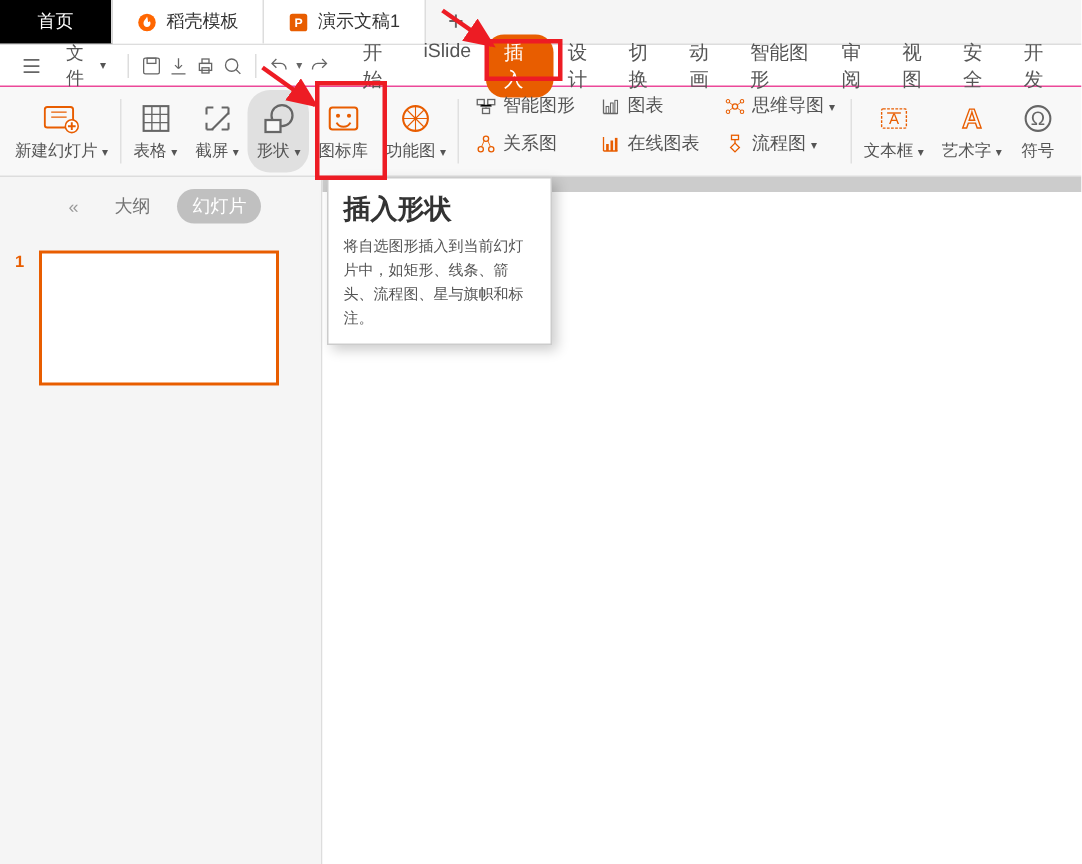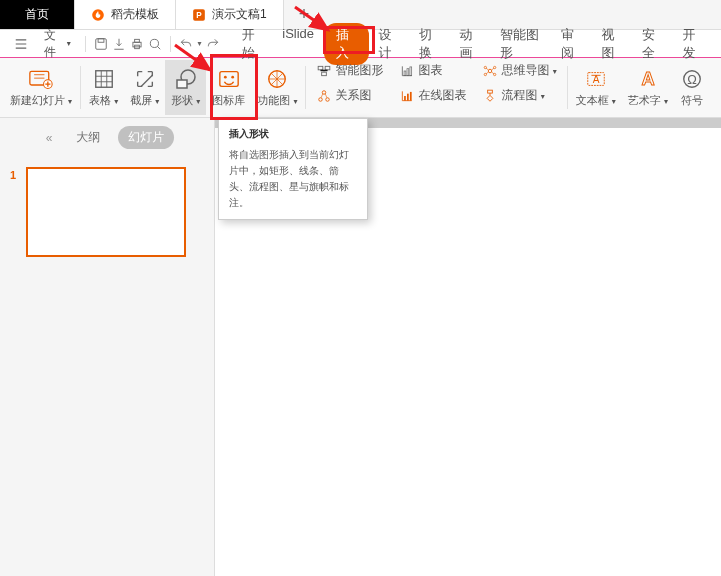--- a/index.html
+++ b/index.html
@@ -28,33 +28,33 @@
     .ribbon { display: flex; height: 60px; background: #f8f8f8; border-bottom: 1px solid #ddd; padding: 2px 4px; }
     .ribbon-group { display: flex; flex-direction: column; align-items: center; justify-content: center; padding: 0 6px; cursor: pointer; gap: 2px; }
     .ribbon-icon { width: 24px; height: 24px; display: flex; align-items: center; justify-content: center; color: #666; }
     .ribbon-label { font-size: 11px; color: #555; white-space: nowrap; }
     .ribbon-sep { width: 1px; background: #e0e0e0; margin: 6px 2px; }
     .ribbon-col { display: flex; flex-direction: column; justify-content: flex-start; padding: 0 4px; gap: 4px; }
     .ribbon-row { display: flex; align-items: center; gap: 3px; font-size: 12px; color: #555; padding: 2px 4px; cursor: pointer; }
     .orange-icon { color: #e85d00; }
     
     
-    .shapes-btn { background: #e0e0e0; position: relative; z-index: 10; }
+    .shapes-btn { background: #e0e0e0; position: relative; z-index: 10; border-radius: 15px; }
     
     
     .red-box { position: absolute; border: 3px solid #ed1c24; pointer-events: none; z-index: 100; }
     .red-box-shapes { left: 210px; top: 54px; width: 48px; height: 66px; }
     .red-box-insert { left: 323px; top: 26px; width: 52px; height: 28px; }
     
     
     .red-arrow { position: absolute; z-index: 99; }
     
     
     .tooltip { position: absolute; left: 218px; top: 118px; width: 150px; background: #fff; border: 1px solid #ccc; box-shadow: 3px 3px 8px rgba(0,0,0,0.2); padding: 8px 10px; z-index: 50; }
-    .tooltip-title { font-weight: bold; font-size: 10px; margin-bottom: 6px; color: #333; }
+    .tooltip-title { font-weight: bold; font-size: 18px; margin-bottom: 6px; color: #333; }
     .tooltip-body { font-size: 10px; color: #555; line-height: 1.6; }
     
     
     .main-area { display: flex; height: calc(576px - 118px); }
     .sidebar { width: 215px; background: #f5f5f5; border-right: 1px solid #ddd; }
     .sidebar-tabs { display: flex; justify-content: center; align-items: center; gap: 8px; padding: 8px 0; }
     .sidebar-tab { padding: 3px 10px; font-size: 12px; color: #737373; cursor: pointer; }
     .sidebar-tab-active { background: #c0c0c0; color: #fff; border-radius: 12px; }
     .collapse-btn { padding: 3px 6px; color: #999; cursor: pointer; }
     

